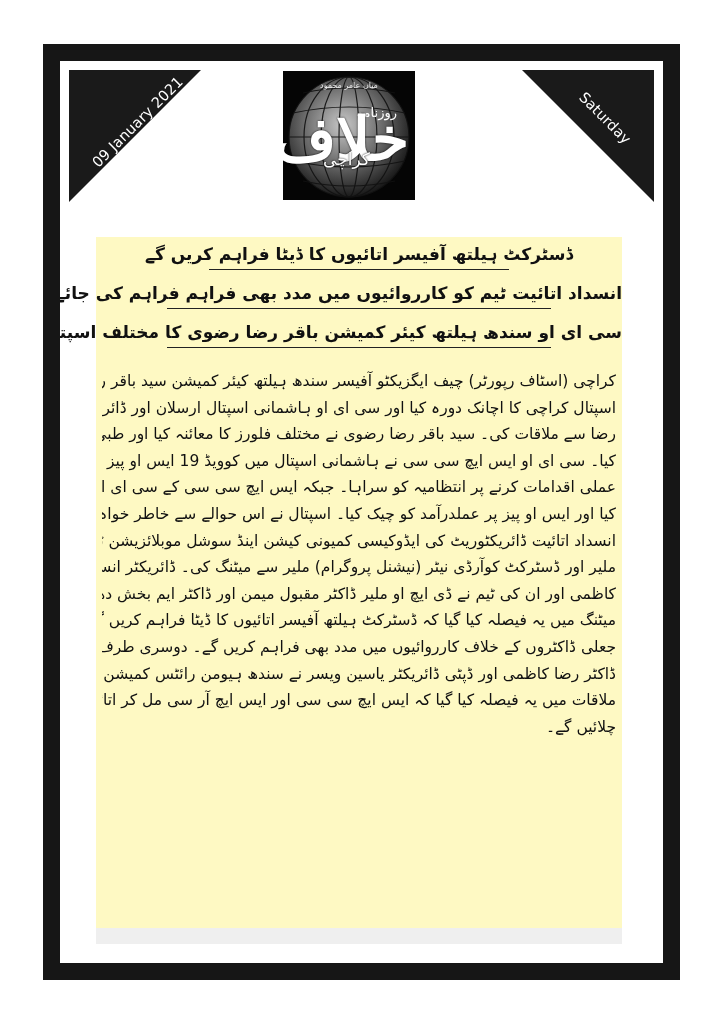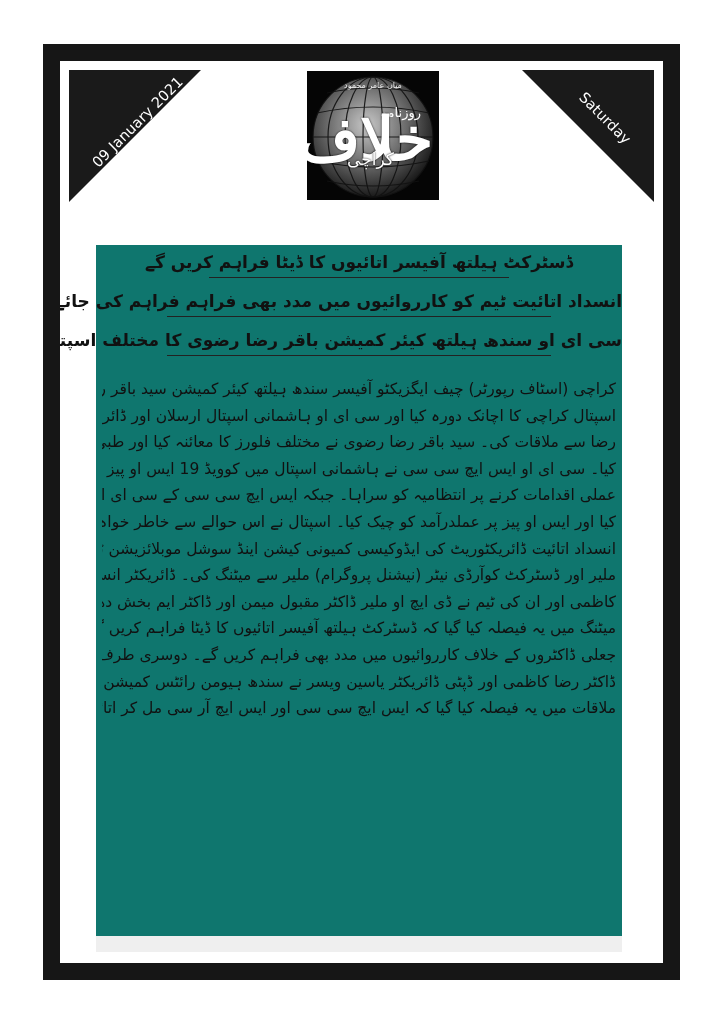--- a/index.html
+++ b/index.html
@@ -70,21 +70,20 @@
 
   
   .logo {
     position: absolute;
     left: 223px;
     top: 10px;
     width: 132px;
     height: 129px;
     background: #be185d;
     overflow: hidden;
-    margin-left: 24px;
   }
   .logo svg { display: block; }
   .logo-top {
     position: absolute;
     top: 10px;
     left: 0;
     right: 0;
     text-align: center;
     color: #eee;
     font-family: "DejaVu Sans", sans-serif;
@@ -123,24 +122,24 @@
     font-family: "DejaVu Sans", sans-serif;
     font-size: 17px;
     direction: rtl;
     text-shadow: 0 0 2px #000;
   }
 
   
   .clipping {
     position: absolute;
     left: 36px;
-    top: 184px;
+    top: 176px;
     width: 526px;
     height: 707px;
-    background: #0f766e;
+    background: #fef9c3;
   }
   .clipping-bottom-band {
     position: absolute;
     left: 0;
     right: 0;
     bottom: 0;
     height: 16px;
     background: #efefef;
   }
   .headlines {
@@ -255,19 +254,20 @@
         <span class="body-line">کیا۔ سی ای او ایس ایچ سی سی نے ہاشمانی اسپتال میں کوویڈ 19 ایس او پیز پر عملدرآمد اور اس حوالے سے</span>
         <span class="body-line">عملی اقدامات کرنے پر انتظامیہ کو سراہا۔ جبکہ ایس ایچ سی سی کے سی ای او نے ضیاالدین اسپتال کا دورہ بھی</span>
         <span class="body-line">کیا اور ایس او پیز پر عملدرآمد کو چیک کیا۔ اسپتال نے اس حوالے سے خاطر خواہ اقدامات کئے ہیں۔</span>
         <span class="body-line">انسداد اتائیت ڈائریکٹوریٹ کی ایڈوکیسی کمیونی کیشن اینڈ سوشل موبلائزیشن ٹیم نے ڈسٹرکٹ ہیلتھ آفیسر</span>
         <span class="body-line">ملیر اور ڈسٹرکٹ کوآرڈی نیٹر (نیشنل پروگرام) ملیر سے میٹنگ کی۔ ڈائریکٹر انسداد اتائیت ڈاکٹر رضا</span>
         <span class="body-line">کاظمی اور ان کی ٹیم نے ڈی ایچ او ملیر ڈاکٹر مقبول میمن اور ڈاکٹر ایم بخش دھانی سے ملاقات کی۔ اس</span>
         <span class="body-line">میٹنگ میں یہ فیصلہ کیا گیا کہ ڈسٹرکٹ ہیلتھ آفیسر اتائیوں کا ڈیٹا فراہم کریں گے اور انسداد اتائیت ٹیم کو</span>
         <span class="body-line">جعلی ڈاکٹروں کے خلاف کارروائیوں میں مدد بھی فراہم کریں گے۔ دوسری طرف ڈائریکٹر انسداد اتائیت</span>
         <span class="body-line">ڈاکٹر رضا کاظمی اور ڈپٹی ڈائریکٹر یاسین ویسر نے سندھ ہیومن رائٹس کمیشن کی ٹیم سے ملاقات کی۔</span>
         <span class="body-line">ملاقات میں یہ فیصلہ کیا گیا کہ ایس ایچ سی سی اور ایس ایچ آر سی مل کر اتائیوں کے خلاف آگاہی مہم</span>
+        <span class="body-line last">چلائیں گے۔</span>
       </div>
 
       <div class="clipping-bottom-band"></div>
     </div>
 
   </div>
 </div>
 
 </body></html>

